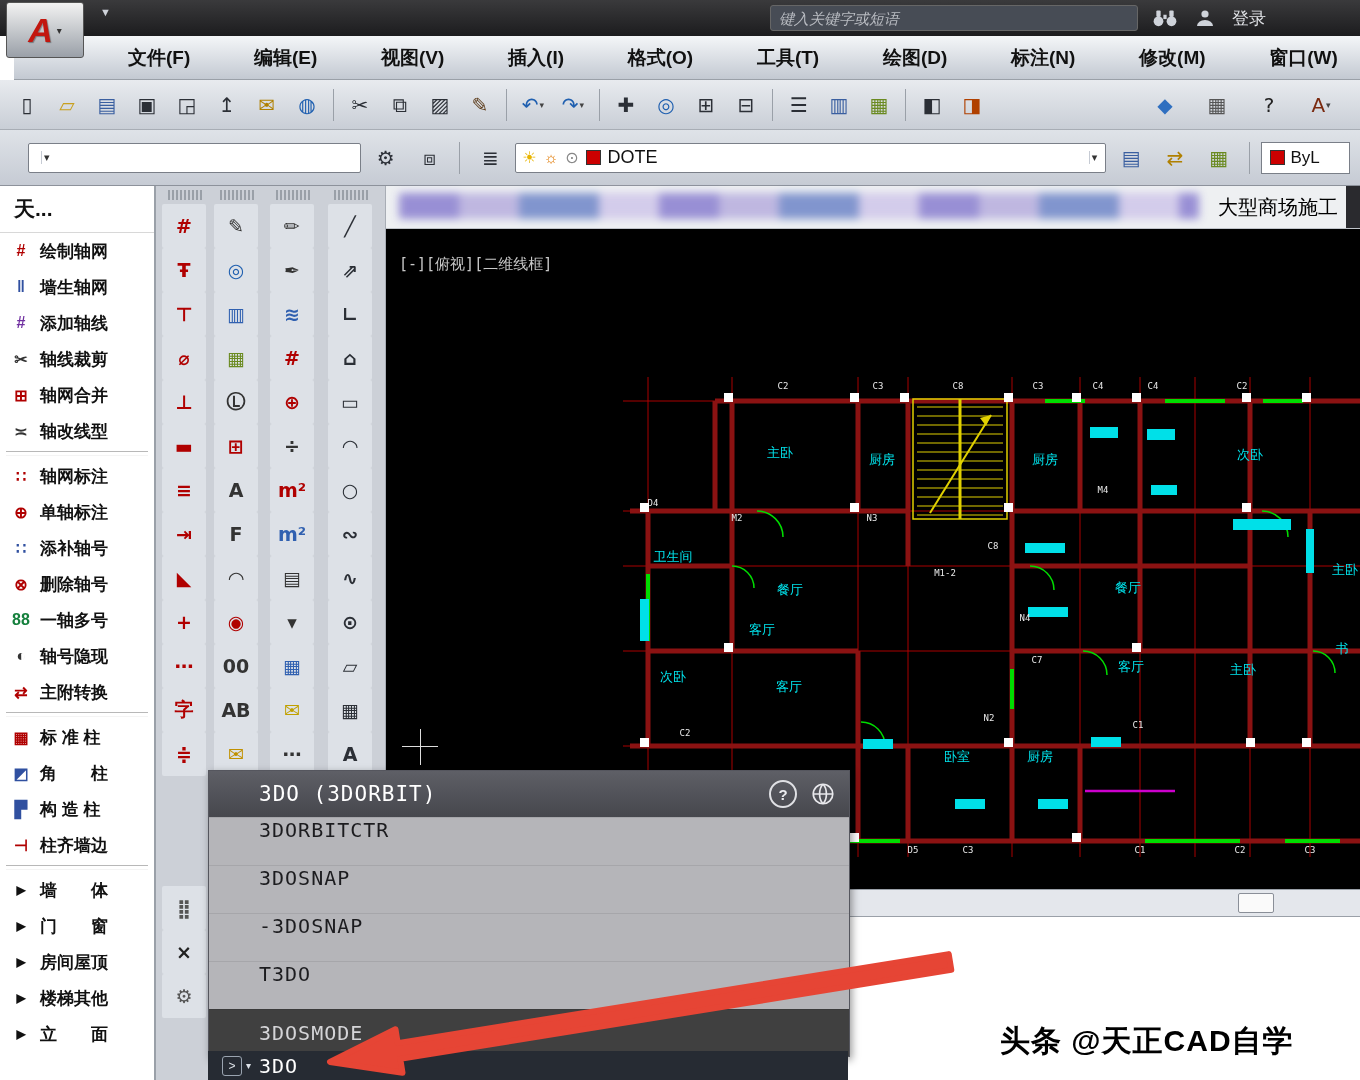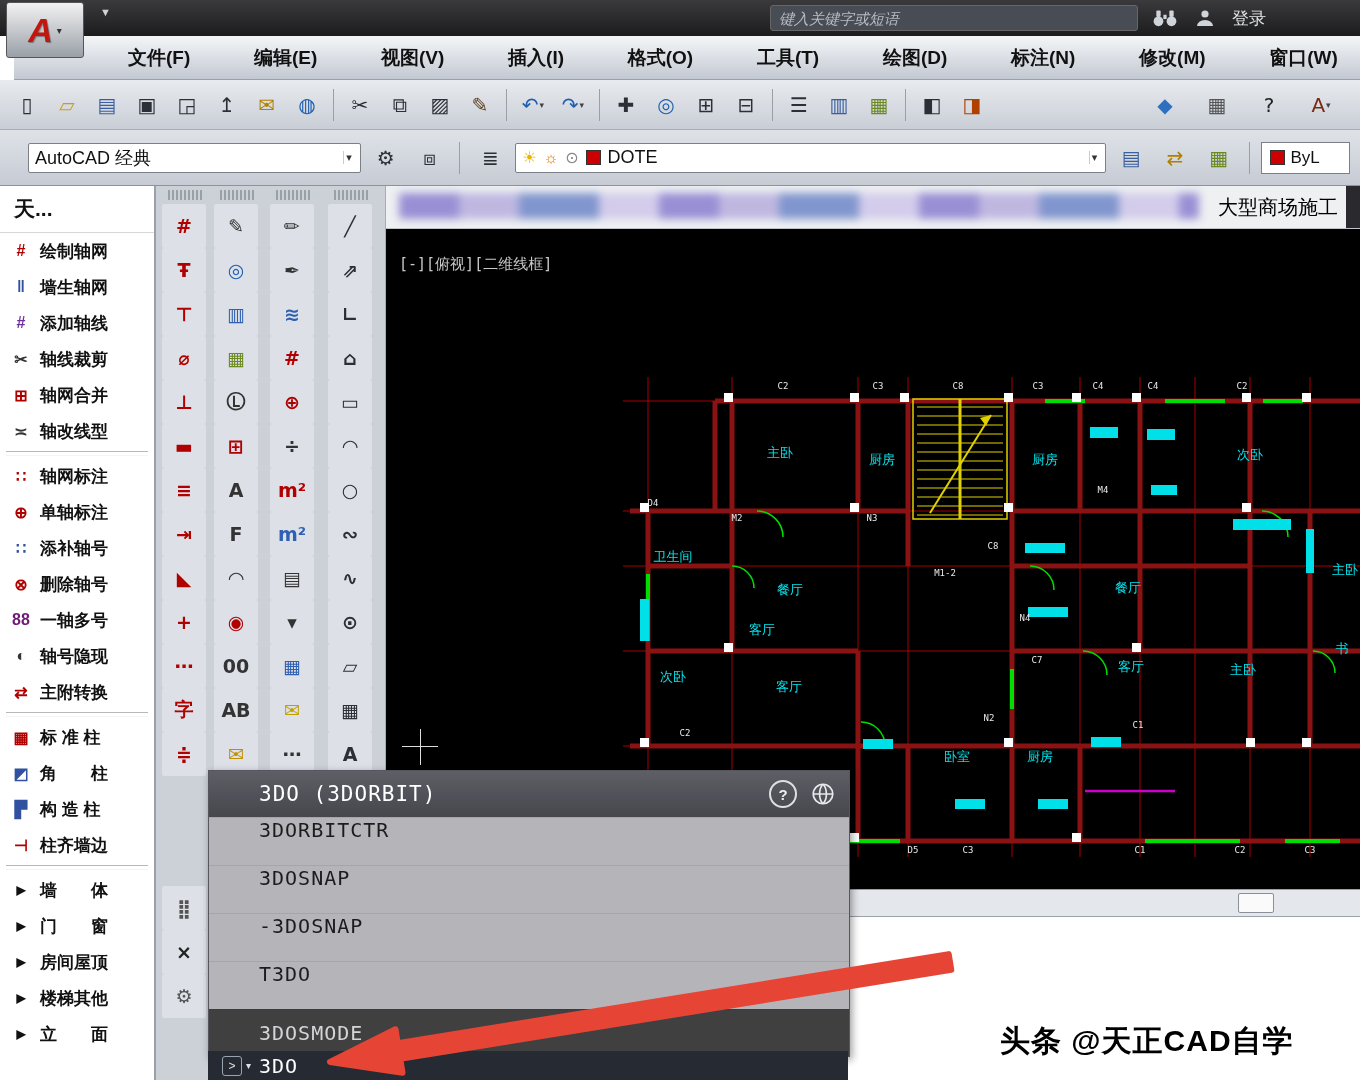--- a/index.html
+++ b/index.html
@@ -281,21 +281,20 @@
         </div>
         <div class="tb-btn">
           <span class="tb-glyph" style="color: rgb(122, 42, 16);">A</span>
           <span class="tb-caret">▾</span>
         </div>
       </div>
   </div>
 
   <div class="toolbar2">
     <div class="combo ws-combo">
-      <span class="combo-text">AutoCAD 经典</span>
       <span class="combo-arrow">▾</span>
     </div>
     <div class="tb-btn">
       <span class="tb-glyph">⚙</span>
       </div>
     <div class="tb-btn">
       <span class="tb-glyph">⧈</span>
       </div>
     <div class="tb-sep"></div>
     <div class="tb-btn">
@@ -363,21 +362,21 @@
         </div>
         <div class="pal-item">
           <span class="pal-ic" style="color: rgb(48, 80, 160);">∷</span>
           <span class="pal-lb">添补轴号</span>
         </div>
         <div class="pal-item">
           <span class="pal-ic" style="color: rgb(176, 0, 0);">⊗</span>
           <span class="pal-lb">删除轴号</span>
         </div>
         <div class="pal-item">
-          <span class="pal-ic" style="color: #701a75;">88</span>
+          <span class="pal-ic" style="color: #15803d;">88</span>
           <span class="pal-lb">一轴多号</span>
         </div>
         <div class="pal-item">
           <span class="pal-ic" style="color: rgb(51, 51, 51);">◐</span>
           <span class="pal-lb">轴号隐现</span>
         </div>
         <div class="pal-item">
           <span class="pal-ic" style="color: rgb(176, 0, 0);">⇄</span>
           <span class="pal-lb">主附转换</span>
         </div>

